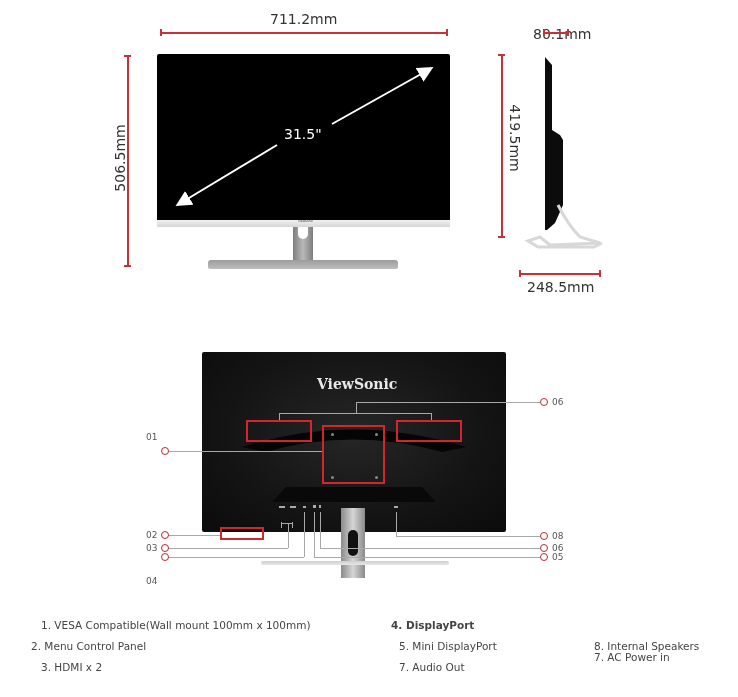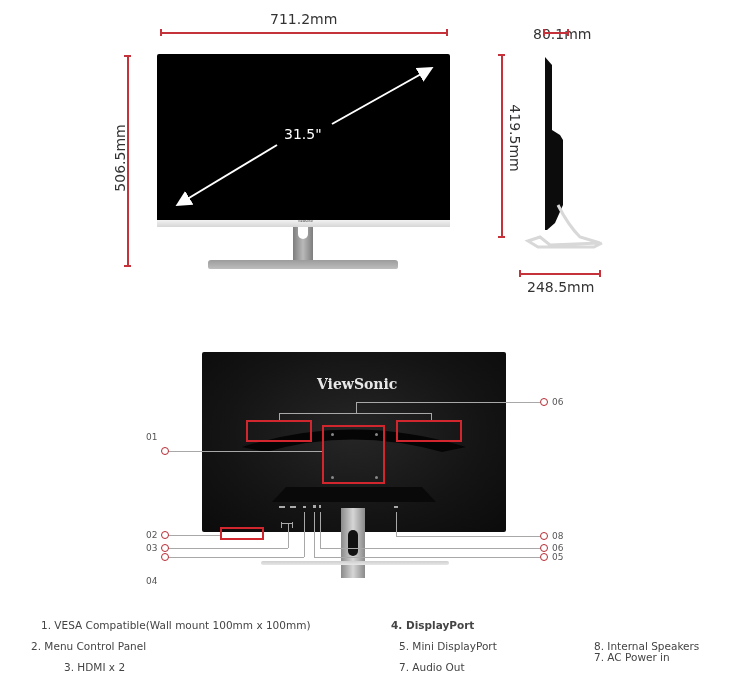--- a/index.html
+++ b/index.html
@@ -149,21 +149,21 @@
   <div class="abs callout-num" style="left:552px; top:531px;">08</div>
   <div class="abs ring" style="left:540px; top:544px;"></div>
   <div class="abs callout-num" style="left:552px; top:543px;">06</div>
   <div class="abs ring" style="left:540px; top:553px;"></div>
   <div class="abs callout-num" style="left:552px; top:552px;">05</div>
 </div>
 
 <div>
   <div class="abs legend-item" style="left:41px; top:619px;">1. VESA Compatible(Wall mount 100mm x 100mm)</div>
   <div class="abs legend-item" style="left:31px; top:640px;">2. Menu Control Panel</div>
-  <div class="abs legend-item" style="left:41px; top:661px;margin-left:23px;">3. HDMI x 2</div>
+  <div class="abs legend-item" style="left:41px; top:661px;">3. HDMI x 2</div>
 
   <div class="abs legend-item" style="left:391px; top:619px;font-weight:bold;">4. DisplayPort</div>
   <div class="abs legend-item" style="left:399px; top:640px;text-align:center;">5. Mini DisplayPort</div>
   <div class="abs legend-item" style="left:399px; top:661px;">7. Audio Out</div>
 
   <div class="abs legend-item" style="left:594px; top:619px;margin-top:32px;">7. AC Power in</div>
   <div class="abs legend-item" style="left:594px; top:640px;">8. Internal Speakers</div>
 </div>
 
 </body></html>

